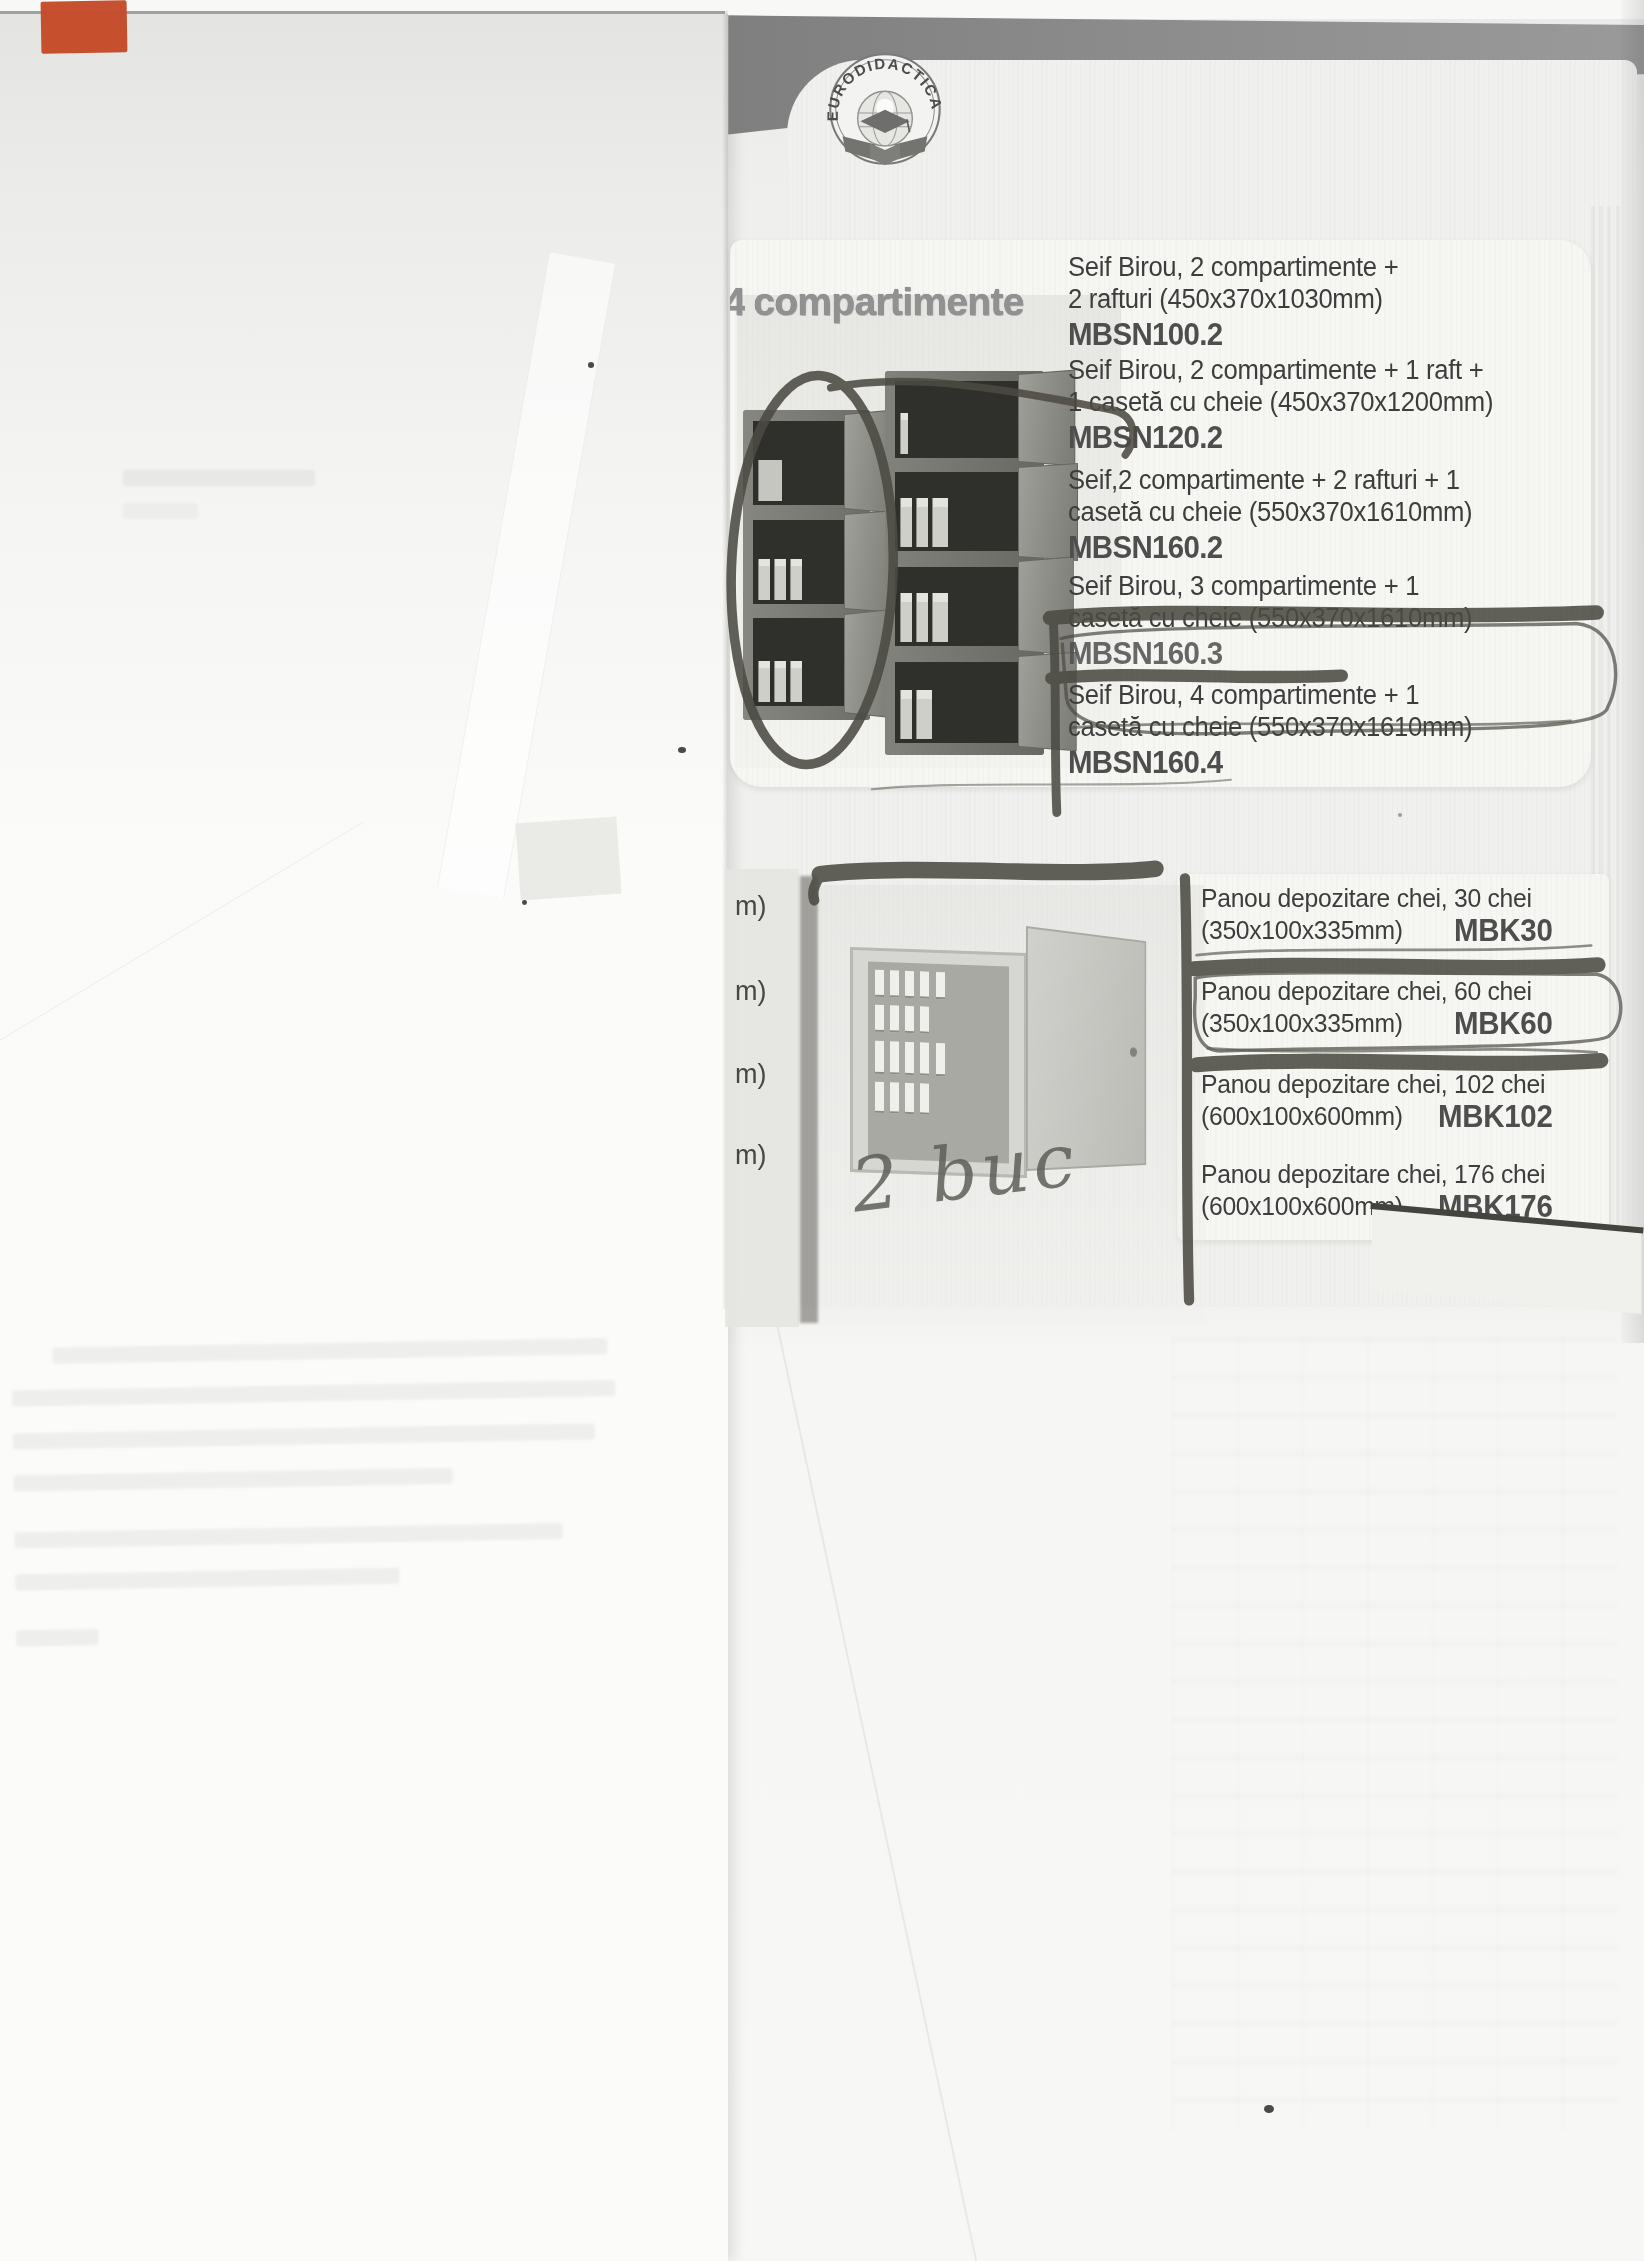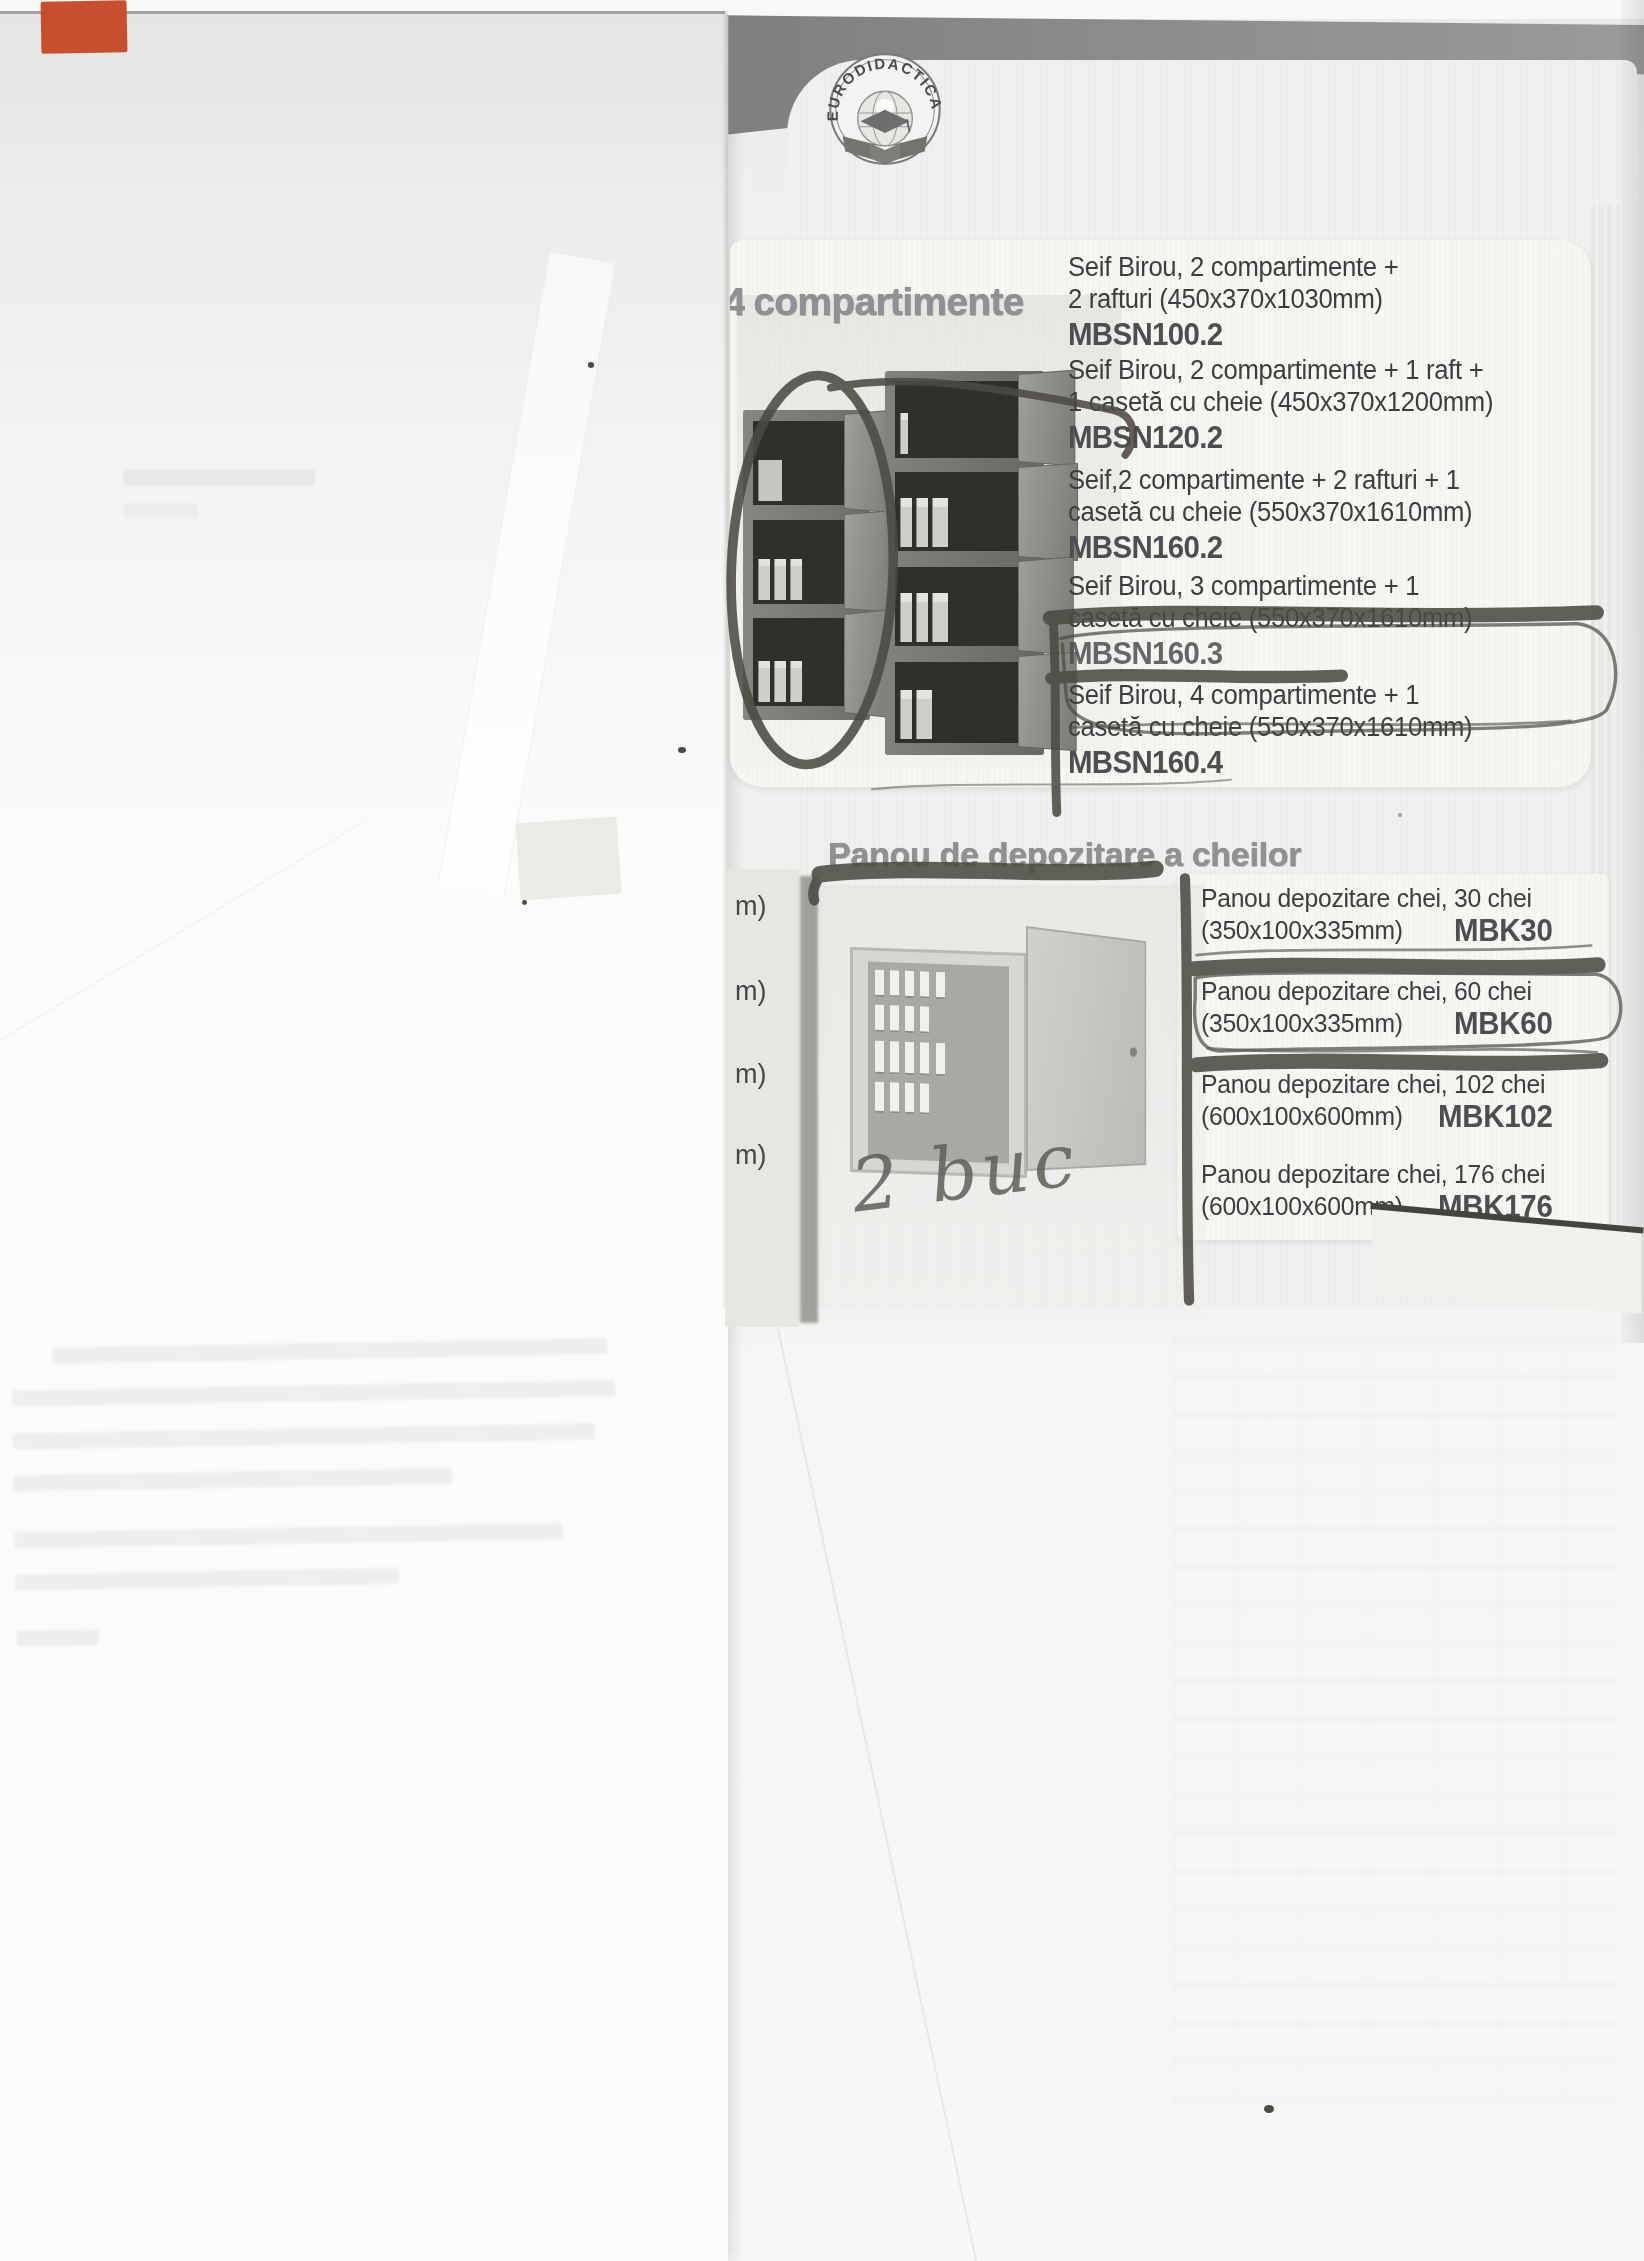--- a/index.html
+++ b/index.html
@@ -276,21 +276,20 @@
     <div class="l1">Seif Birou, 3 compartimente + 1</div>
     <div class="l2">casetă cu cheie (550x370x1610mm)</div>
     <div class="code" style="opacity:.85;">MBSN160.3</div>
   </div>
   <div class="item" style="top:680px;">
     <div class="l1">Seif Birou, 4 compartimente + 1</div>
     <div class="l2">casetă cu cheie (550x370x1610mm)</div>
     <div class="code">MBSN160.4</div>
   </div>
 
-  <div class="abs outline-heading h2">Panou de depozitare a cheilor</div>
 
   <div class="abs left-strip"></div>
   <div class="fragment" style="top:891px;">m)</div>
   <div class="fragment" style="top:976px;">m)</div>
   <div class="fragment" style="top:1059px;">m)</div>
   <div class="fragment" style="top:1140px;">m)</div>
 
   <div class="abs photo-zone2"></div>
   <div class="abs photo-edge-bar"></div>
   <div class="abs shadow-ell" style="left:870px;top:1157px;width:301px;height:38px;"></div>

